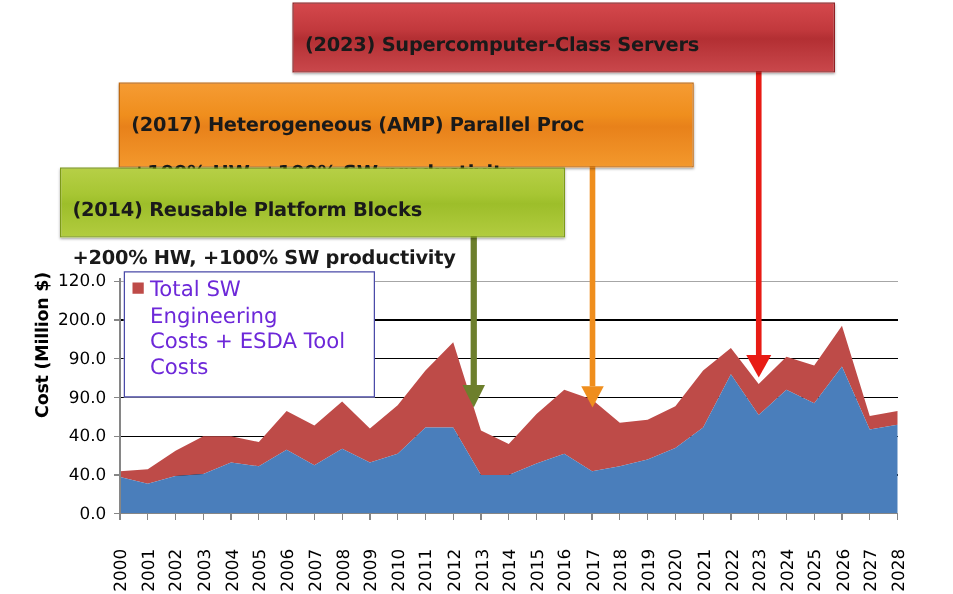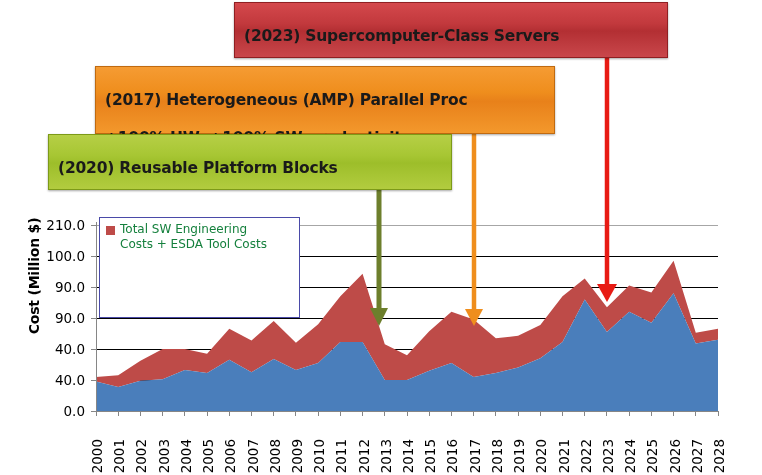--- a/index.html
+++ b/index.html
@@ -124,43 +124,43 @@
     align-items: flex-start;
     margin-bottom: 7px;
   }
   .legend-swatch {
     width: 9px; height: 9px;
     margin-top: 4px;
     margin-right: 5px;
     flex: 0 0 auto;
   }
   .legend-text {
-    font-size: 12px;
+    font-size: 17px;
     line-height: 1.22;
-    color: #15803d;
+    color: #6d28d9;
     white-space: pre-line;
   }
 </style>
 </head>
 <body>
 
 <div id="stage">
 
   <div id="chart-area">
 
     <div id="y-axis-title">Cost (Million $)</div>
 
     <div id="y-labels">
         <div class="y-tick-label" style="top: 411px;">0.0</div>
         <div class="y-tick-label" style="top: 380px;">40.0</div>
         <div class="y-tick-label" style="top: 349px; text-align: right;">40.0</div>
         <div class="y-tick-label" style="top: 318px;">90.0</div>
         <div class="y-tick-label" style="top: 287px;">90.0</div>
-        <div class="y-tick-label" style="top: 256px;">100.0</div>
-        <div class="y-tick-label" style="top: 225px;">210.0</div>
+        <div class="y-tick-label" style="top: 256px;">200.0</div>
+        <div class="y-tick-label" style="top: 225px;">120.0</div>
       </div>
 
     <svg id="plot-svg" width="762" height="475" style="position:absolute;left:0;top:0;">
         <line x1="96" y1="380" x2="718" y2="380" stroke="#000000" stroke-width="1" shape-rendering="crispEdges"></line>
         <line x1="96" y1="349" x2="718" y2="349" stroke="#000000" stroke-width="1" shape-rendering="crispEdges"></line>
         <line x1="96" y1="318" x2="718" y2="318" stroke="#000000" stroke-width="1" shape-rendering="crispEdges"></line>
         <line x1="96" y1="287" x2="718" y2="287" stroke="#000000" stroke-width="1" shape-rendering="crispEdges"></line>
         <line x1="96" y1="256" x2="718" y2="256" stroke="#000000" stroke-width="1" shape-rendering="crispEdges"></line>
         <line x1="96" y1="225" x2="718" y2="225" stroke="#a6a6a6" stroke-width="1" shape-rendering="crispEdges"></line>
         <path d="M 96 376.9 L 118.21428571428571 375.35 L 140.42857142857142 360.625 L 162.64285714285714 349 L 184.85714285714283 349 L 207.07142857142856 353.65 L 229.28571428571428 328.85 L 251.5 340.475 L 273.71428571428567 321.1 L 295.92857142857144 342.8 L 318.1428571428571 324.2 L 340.3571428571429 296.3 L 362.57142857142856 273.825 L 384.7857142857143 344.35 L 407 355.2 L 429.2142857142857 331.175 L 451.4285714285714 311.8 L 473.6428571428571 319.55 L 495.8571428571429 338.15 L 518.0714285714287 335.825 L 540.2857142857142 324.975 L 562.5 296.3 L 584.7142857142858 278.475 L 606.9285714285713 307.15 L 629.1428571428571 285.45 L 651.3571428571429 292.425 L 673.5714285714286 260.65 L 695.7857142857143 332.725 L 718 328.85 L 718 339.7 L 695.7857142857143 343.575 L 673.5714285714286 293.2 L 651.3571428571429 322.65 L 629.1428571428571 311.8 L 606.9285714285713 331.95 L 584.7142857142858 299.4 L 562.5 342.025 L 540.2857142857142 358.3 L 518.0714285714287 367.6 L 495.8571428571429 373.025 L 473.6428571428571 376.9 L 451.4285714285714 362.95 L 429.2142857142857 370.7 L 407 380 L 384.7857142857143 380 L 362.57142857142856 342.025 L 340.3571428571429 342.025 L 318.1428571428571 362.95 L 295.92857142857144 369.925 L 273.71428571428567 359.075 L 251.5 372.25 L 229.28571428571428 359.85 L 207.07142857142856 373.025 L 184.85714285714283 369.925 L 162.64285714285714 379.225 L 140.42857142857142 380.775 L 118.21428571428571 386.975 L 96 381.55 Z" fill="#be4b48" stroke="none"></path>
@@ -265,16 +265,17 @@
     <span class="ln">(2023) Supercomputer-Class Servers</span>
     <span class="ln">+100% HW, +75% SW productivity</span>
   </div>
 
   <div class="callout" id="callout-2017">
     <span class="ln">(2017) Heterogeneous (AMP) Parallel Proc</span>
     <span class="ln">+100% HW, +100% SW productivity</span>
   </div>
 
   <div class="callout" id="callout-2013">
-    <span class="ln">(2020) Reusable Platform Blocks</span>
+    <span class="ln">(2014) Reusable Platform Blocks</span>
+    <span class="ln">+200% HW, +100% SW productivity</span>
   </div>
 
 </div>
 
 </body></html>

